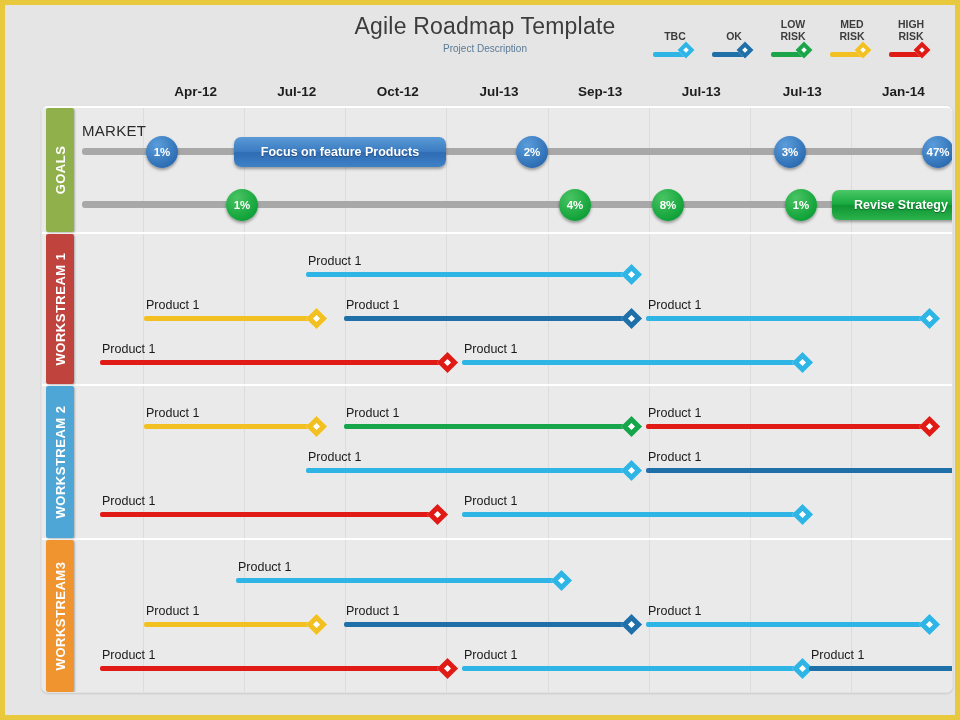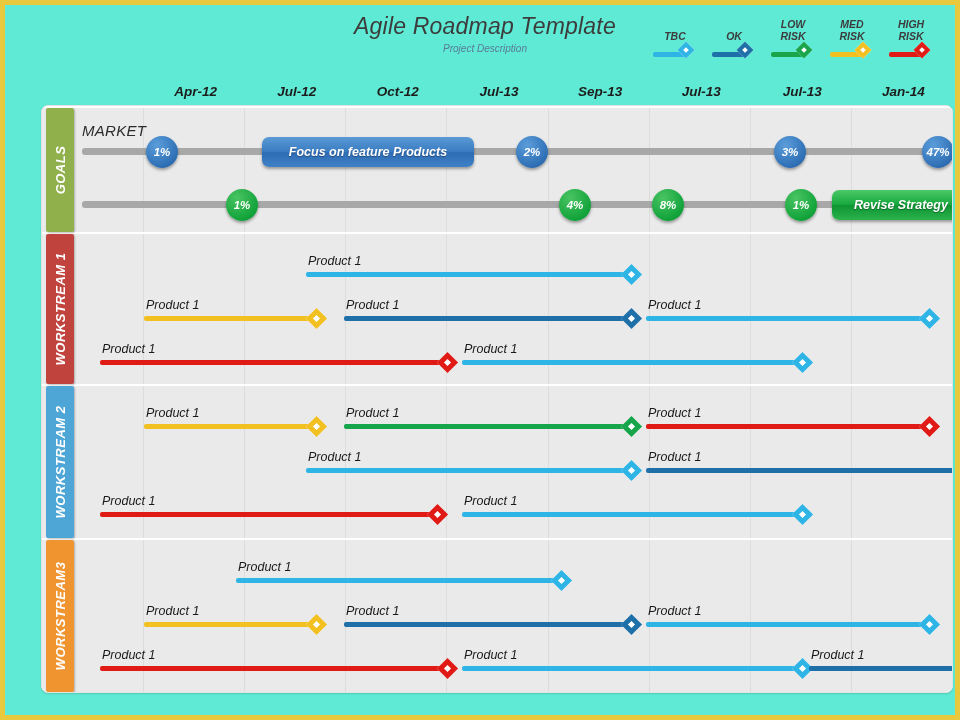--- a/index.html
+++ b/index.html
@@ -8,21 +8,21 @@
     background:#ffffff;
     font-family:"Liberation Sans","DejaVu Sans",sans-serif;
     overflow:hidden;
   }
   .page{
     position:relative;width:960px;height:720px;
     box-sizing:border-box;
     border:5px solid #e8c83c;
     background:#ffffff;
   }
-  .inner{position:absolute;inset:0;background:#5eead4;font-style:italic;}
+  .inner{position:absolute;inset:0;background:#e5e5e5;}
 
   
   .header{position:absolute;left:0;top:0;width:950px;height:70px;}
   .title{
     position:absolute;left:255px;top:8px;width:450px;
     text-align:center;font-size:23px;color:#3c3c3c;
     letter-spacing:.2px;
   }
   .subtitle{
     position:absolute;left:255px;top:38px;width:450px;
@@ -210,21 +210,21 @@
           <span>WORKSTREAM 1</span>
         </div>
         <div class="rail" style="top: 280px; height: 152px; background: rgb(78, 166, 214);">
           <span>WORKSTREAM 2</span>
         </div>
         <div class="rail" style="top: 434px; height: 152px; background: rgb(240, 148, 47);">
           <span>WORKSTREAM3</span>
         </div>
         <div class="market-label" style="left: 40px; top: 16px;">MARKET</div>
         <div class="goal-track" style="left: 40px; top: 42px; width: 856px;"></div>
-        <div class="goal-pill pill-blue" style="left: 192px; top: 31px; width: 212px; margin-left: 28px;">Focus on feature Products</div>
+        <div class="goal-pill pill-blue" style="left: 192px; top: 31px; width: 212px;">Focus on feature Products</div>
         <div class="goal-node node-blue" style="left: 104px; top: 30px;">1%</div>
         <div class="goal-node node-blue" style="left: 474px; top: 30px;">2%</div>
         <div class="goal-node node-blue" style="left: 732px; top: 30px;">3%</div>
         <div class="goal-node node-blue" style="left: 880px; top: 30px;">47%</div>
         <div class="goal-track" style="left: 40px; top: 95px; width: 856px;"></div>
         <div class="goal-pill pill-green" style="left: 790px; top: 84px; width: 138px;">Revise Strategy</div>
         <div class="goal-node node-green" style="left: 184px; top: 83px;">1%</div>
         <div class="goal-node node-green" style="left: 517px; top: 83px;">4%</div>
         <div class="goal-node node-green" style="left: 610px; top: 83px;">8%</div>
         <div class="goal-node node-green" style="left: 743px; top: 83px;">1%</div>

